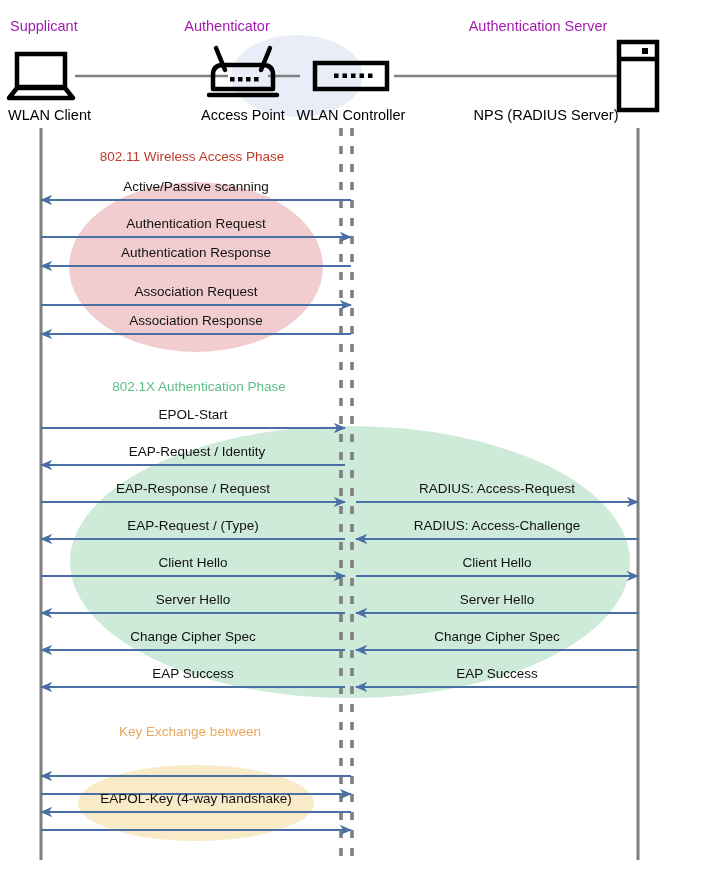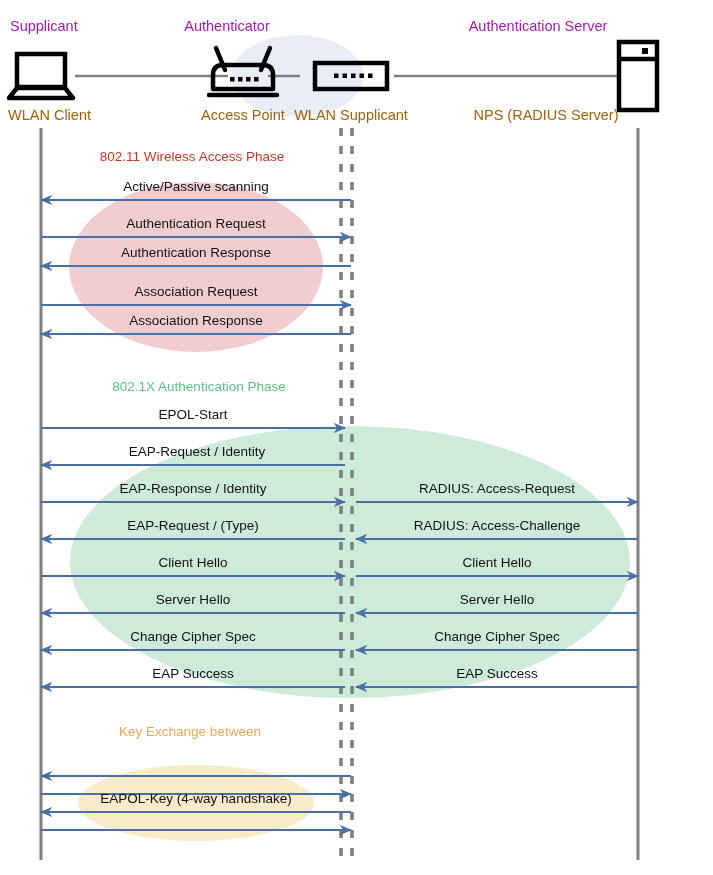--- a/index.html
+++ b/index.html
@@ -27,21 +27,21 @@
   .node-title {
     position: absolute;
     font-size: 14.5px;
     color: #a21caf;
     white-space: nowrap;
     text-align: center;
   }
   .node-caption {
     position: absolute;
     font-size: 14.5px;
-    color: #a16207;
+    color: #000000;
     white-space: nowrap;
     text-align: center;
   }
   .phase-label {
     position: absolute;
     font-size: 13.5px;
     white-space: nowrap;
     text-align: center;
     line-height: 19px;
   }
@@ -139,38 +139,38 @@
   </svg>
 
   <div id="text-layer">
       <div class="msg-label" style="left: 196px; top: 179px;">Active/Passive scanning</div>
       <div class="msg-label" style="left: 196px; top: 216px;">Authentication Request</div>
       <div class="msg-label" style="left: 196px; top: 245px;">Authentication Response</div>
       <div class="msg-label" style="left: 196px; top: 284px;">Association Request</div>
       <div class="msg-label" style="left: 196px; top: 313px;">Association Response</div>
       <div class="msg-label" style="left: 193px; top: 407px;">EPOL-Start</div>
       <div class="msg-label" style="left: 193px; top: 444px; padding-left: 8px;">EAP-Request / Identity</div>
-      <div class="msg-label" style="left: 193px; top: 481px;">EAP-Response / Identity</div>
+      <div class="msg-label" style="left: 193px; top: 481px;">EAP-Response / Request</div>
       <div class="msg-label" style="left: 193px; top: 518px;">EAP-Request / (Type)</div>
       <div class="msg-label" style="left: 193px; top: 555px;">Client Hello</div>
       <div class="msg-label" style="left: 193px; top: 592px;">Server Hello</div>
       <div class="msg-label" style="left: 193px; top: 629px;">Change Cipher Spec</div>
       <div class="msg-label" style="left: 193px; top: 666px;">EAP Success</div>
       <div class="msg-label" style="left: 196px; top: 791px;">EAPOL-Key (4-way handshake)</div>
       <div class="msg-label" style="left: 497px; top: 481px;">RADIUS: Access-Request</div>
       <div class="msg-label" style="left: 497px; top: 518px;">RADIUS: Access-Challenge</div>
       <div class="msg-label" style="left: 497px; top: 555px;">Client Hello</div>
       <div class="msg-label" style="left: 497px; top: 592px;">Server Hello</div>
       <div class="msg-label" style="left: 497px; top: 629px;">Change Cipher Spec</div>
       <div class="msg-label" style="left: 497px; top: 666px;">EAP Success</div>
       <div class="node-title" style="left: 10px; top: 18px; width: 200px; text-align: left; padding-left: 0px;">Supplicant</div>
       <div class="node-caption" style="left: 8px; width: 200px; text-align: left; top: 107px;">WLAN Client</div>
       <div class="node-title" style="left: 47px; top: 18px; width: 360px; text-align: center; padding-left: 0px;">Authenticator</div>
       <div class="node-caption" style="left: 93px; width: 300px; text-align: center; top: 107px;">Access Point</div>
-      <div class="node-caption" style="left: 201px; width: 300px; text-align: center; top: 107px;">WLAN Supplicant</div>
+      <div class="node-caption" style="left: 201px; width: 300px; text-align: center; top: 107px;">WLAN Controller</div>
       <div class="node-title" style="left: 438px; top: 18px; width: 200px; text-align: center; padding-left: 0px;">Authentication Server</div>
       <div class="node-caption" style="left: 446px; width: 200px; text-align: center; top: 107px;">NPS (RADIUS Server)</div>
       <div class="phase-label" style="color: rgb(192, 57, 43); left: 17px; width: 350px; text-align: center; top: 147px;">
         <div>802.11 Wireless Access Phase</div>
       </div>
       <div class="phase-label" style="color: rgb(93, 191, 134); left: 24px; width: 350px; text-align: center; top: 377px;">
         <div>802.1X Authentication Phase</div>
       </div>
       <div class="phase-label" style="color: rgb(232, 168, 92); left: 15px; width: 350px; text-align: center; top: 722px;">
         <div>Key Exchange between</div>

